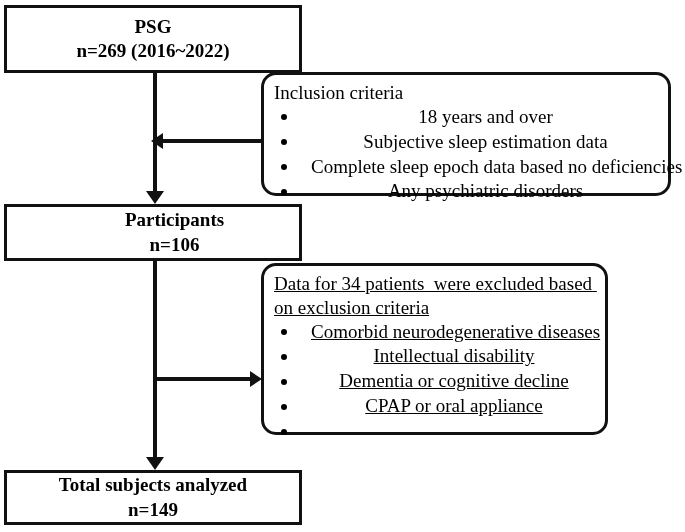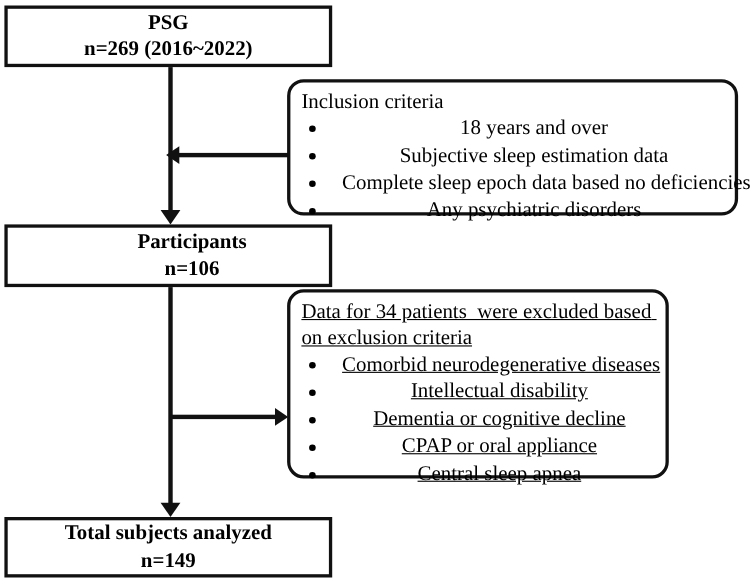--- a/index.html
+++ b/index.html
@@ -123,21 +123,21 @@
 
   <div class="hline" style="left:160px; top:139px; width:102px;"></div>
   <div class="arrow-left" style="left:151px; top:133px;"></div>
 
   <div class="vline" style="left:153px; top:260px; height:198px;"></div>
   <div class="arrow-down" style="left:146px; top:457px;"></div>
 
   <div class="hline" style="left:155px; top:377px; width:96px;"></div>
   <div class="arrow-right" style="left:250px; top:371px;"></div>
 
-  <div class="node-box node-center" style="left:4px; top:5px; width:298px; height:56px;">
+  <div class="node-box node-center" style="left:4px; top:5px; width:298px; height:68px;">
     <div class="line">PSG</div>
     <div class="line">n=269 (2016~2022)</div>
   </div>
 
   <div class="node-box crit-box" style="left:261px; top:72px; width:410px; height:124px;">
     <div class="crit-heading">Inclusion criteria</div>
     <ul class="crit-list">
       <li>
         <span class="bullet-dot"></span>
         <span>18 years and over</span>
@@ -176,21 +176,20 @@
       <li>
         <span class="bullet-dot"></span>
         <span>Dementia or cognitive decline</span>
       </li>
       <li>
         <span class="bullet-dot"></span>
         <span>CPAP or oral appliance</span>
       </li>
       <li>
         <span class="bullet-dot"></span>
-        <span>Central sleep apnea</span>
       </li>
     </ul>
   </div>
 
   <div class="node-box node-center" style="left:4px; top:470px; width:298px; height:55px;justify-content:space-between;">
     <div class="line">Total subjects analyzed</div>
     <div class="line">n=149</div>
   </div>
 
 </div>

